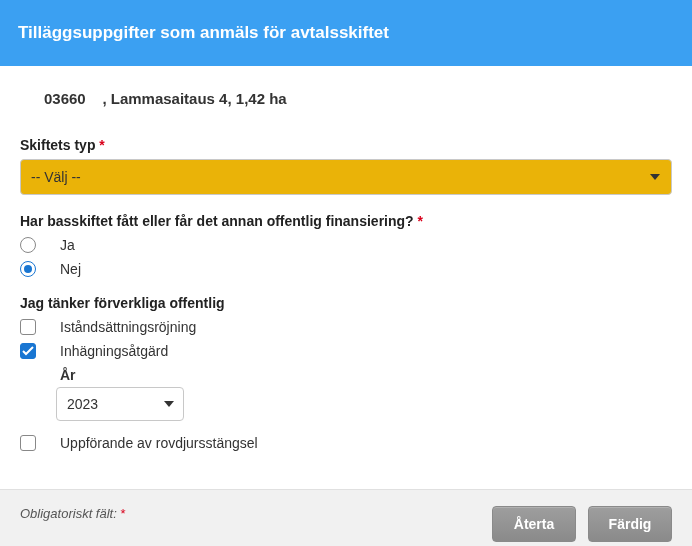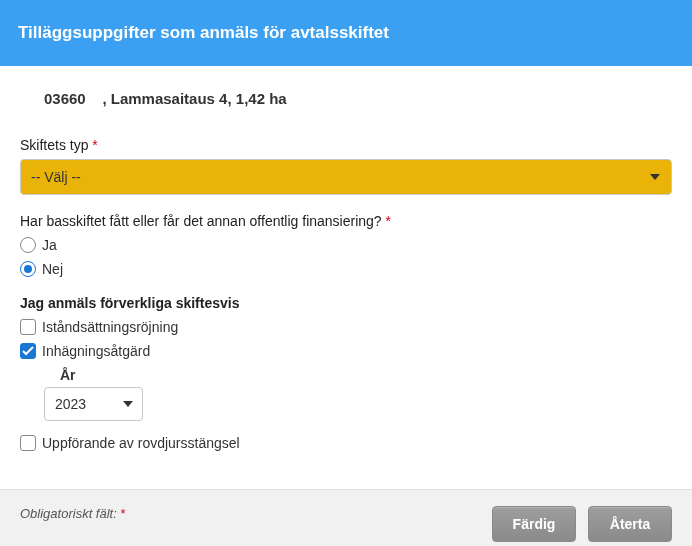--- a/index.html
+++ b/index.html
@@ -20,21 +20,21 @@
   .content {
     padding: 20px 20px 30px 20px;
   }
   .parcel-title {
     font-weight: bold;
     font-size: 15px;
     margin: 4px 0 30px 24px;
   }
   .field-block { margin-bottom: 18px; }
   .label {
-    font-weight: normal;
+    font-weight: bold;
     font-size: 14px;
     margin-bottom: 6px;
     display: block;
     color: #222;
   }
   .req { color: #d9001b; }
   .select-wrap {
     position: relative;
     width: 100%;
   }
@@ -55,21 +55,21 @@
     right: 12px;
     top: 50%;
     transform: translateY(-50%);
     pointer-events: none;
   }
   .caret svg { display: block; }
   .radio-group { margin-top: 8px; }
   .radio-row, .check-row {
     display: flex;
     align-items: center;
-    gap: 6px;
+    gap: 24px;
     margin: 8px 0;
   }
   .radio {
     width: 16px; height: 16px;
     border: 1.5px solid #888;
     border-radius: 50%;
     display: inline-flex;
     align-items: center;
     justify-content: center;
     cursor: pointer;
@@ -110,21 +110,22 @@
     margin: 6px 0 14px 24px;
   }
   .sub-label {
     font-weight: bold;
     font-size: 14px;
     margin: 6px 0 4px 16px;
     display: block;
   }
   .year-select-wrap {
     position: relative;
-    width: 99px;
+    width: 128px;
+    margin-left: 12px;
   }
   .year-select-wrap select {
     width: 100%;
     height: 34px;
     border: 1px solid #c8c8c8;
     border-radius: 4px;
     padding: 0 28px 0 10px;
     font-size: 14px;
     background: #fff;
     appearance: none;
@@ -209,21 +210,21 @@
       </div>
       <div class="radio-row">
         <span class="radio checked">
             <span class="dot"></span>
           </span>
         <span class="option-label">Nej</span>
       </div>
     </div>
   </div>
 
-  <div class="section-label">Jag anmäls förverkliga skiftesvis</div>
+  <div class="section-label">Jag tänker förverkliga offentlig</div>
 
   <div class="check-row">
     <span class="checkbox">
       
     </span>
     <span class="option-label">Iståndsättningsröjning</span>
   </div>
 
   <div class="check-row">
     <span class="checkbox checked">
@@ -256,16 +257,16 @@
   </div>
 
 </div>
 
 <div class="footer">
   <div class="footer-left">
     <span>Obligatoriskt fält:</span>
     <span class="req" style="font-style:normal">*</span>
   </div>
   <div class="footer-buttons">
+    <button class="btn">Återta</button>
     <button class="btn">Färdig</button>
-    <button class="btn">Återta</button>
   </div>
 </div>
 
 </body></html>

